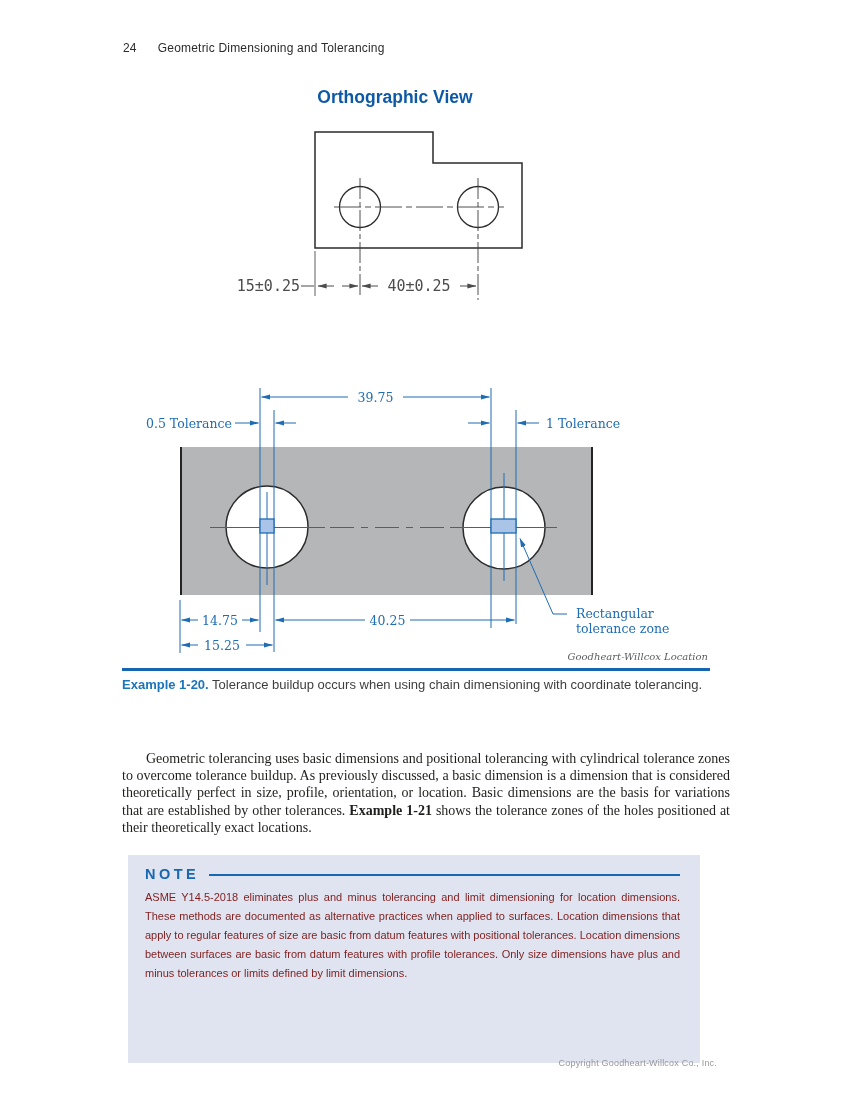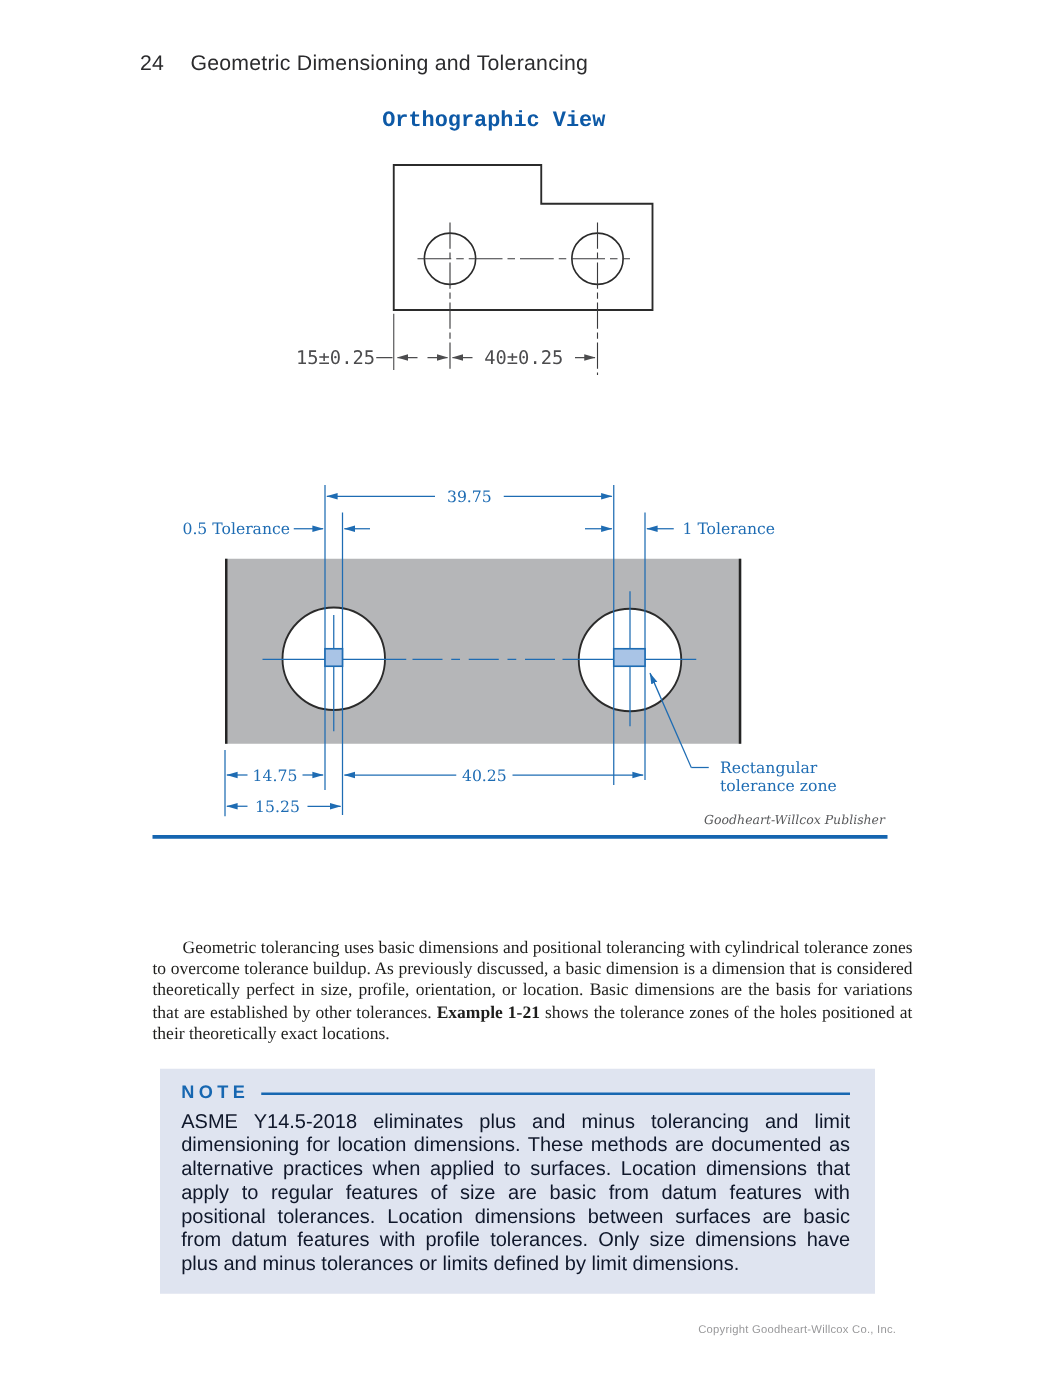--- a/index.html
+++ b/index.html
@@ -2,52 +2,52 @@
 <html><head>
 <meta charset="utf-8">
 <style>
   html,body{margin:0;padding:0;background:#e8e8e8;}
   .page{
     position:relative;width:849px;height:1112px;background:#ffffff;
     font-family:"Liberation Sans",sans-serif;overflow:hidden;margin:0 auto;
   }
   .abs{position:absolute;}
   
-  .runhead{top:41px;left:112px;font-size:17px;color:#2b2b2d;letter-spacing:.2px;}
+  .runhead{top:41px;left:123px;font-size:12px;color:#2b2b2d;letter-spacing:.2px;}
   .runhead .pagenum{margin-right:21px;}
   
   .fig-title{
-    font-family:Liberation Mono, monospace;font-weight:bold;
+    font-family:Liberation Sans, sans-serif;font-weight:bold;
     font-size:17.5px;color:#0d59a6;text-align:center;left:150px;width:490px;
   }
   .credit{
     top:651px;right:141px;font-family:"DejaVu Serif","Liberation Serif",serif;
     font-style:italic;font-size:10px;color:#5a5b5d;
   }
   .caption-rule{top:668px;left:122px;width:588px;height:2.5px;background:#1565b0;}
   .caption{
     top:676px;left:122px;width:592px;font-size:13px;line-height:17.5px;color:#3e3e40;
   }
   .caption b{color:#1b75bc;}
   .bodytext{
     top:730px;left:122px;width:608px;
     font-family:"Liberation Serif",serif;font-size:14px;line-height:17.2px;
     text-align:justify;color:#1e1e1c;text-indent:24px;margin-top:20px;
   }
   .notebox{
-    top:855px;left:128px;width:572px;height:180px;background:#dfe4f0;
+    top:855px;left:128px;width:572px;height:208px;background:#dfe4f0;
     box-sizing:border-box;padding:11px 20px 0 17px;
   }
   .note-head{display:flex;align-items:center;}
   .note-title{
     font-size:14.5px;font-weight:bold;color:#1767b1;letter-spacing:3.5px;
   }
   .note-line{flex:1;border-top:2px solid #1767b1;margin-left:10px;margin-top:1px;}
   .note-body{
-    margin-top:6px;font-size:16px;line-height:19px;text-align:justify;color:#0f172a;
+    margin-top:6px;font-size:11px;line-height:19px;text-align:justify;color:#7f1d1d;
   }
   .footer{
     top:1058px;right:132px;font-size:9px;color:#98989a;letter-spacing:.2px;
   }
   svg text{user-select:none;}
 </style>
 </head>
 <body>
 
 <div class="page">
@@ -139,23 +139,26 @@
     <line x1="78" y1="265" x2="61.5" y2="265" stroke="#1e6cb3" stroke-width="1" marker-end="url(#ab)"></line>
     <line x1="126" y1="265" x2="152.5" y2="265" stroke="#1e6cb3" stroke-width="1" marker-end="url(#ab)"></line>
     <text x="102" y="269.5" text-anchor="middle" font-family="DejaVu Serif, serif" font-size="12.5" fill="#1e6cb3">15.25</text>
 
     <line x1="433" y1="234" x2="400" y2="158.5" stroke="#1e6cb3" stroke-width="1" marker-end="url(#ab)"></line>
     <line x1="433" y1="234" x2="447" y2="234" stroke="#1e6cb3" stroke-width="1"></line>
     <text x="456" y="238" text-anchor="start" font-family="DejaVu Serif, serif" font-size="12.5" fill="#1e6cb3">Rectangular</text>
     <text x="456" y="253" text-anchor="start" font-family="DejaVu Serif, serif" font-size="12.5" fill="#1e6cb3">tolerance zone</text>
   </svg>
 
-  <div class="abs credit">Goodheart-Willcox Publisher</div>
+  <div class="abs credit">Goodheart-Willcox Location</div>
 
   <div class="abs caption-rule"></div>
+  <div class="abs caption">
+    <b>Example 1-20.</b><span> Tolerance buildup occurs when using chain dimensioning with coordinate tolerancing.</span>
+  </div>
 
   <div class="abs bodytext">
     <span>Geometric tolerancing uses basic dimensions and positional tolerancing with cylindrical tolerance zones to overcome tolerance buildup. As previously discussed, a basic dimension is a dimension that is considered theoretically perfect in size, profile, orientation, or location. Basic dimensions are the basis for variations that are established by other tolerances. </span><b>Example 1-21</b><span> shows the tolerance zones of the holes positioned at their theoretically exact locations.</span>
   </div>
 
   <div class="abs notebox">
     <div class="note-head">
       <span class="note-title">NOTE</span>
       <span class="note-line"></span>
     </div>

